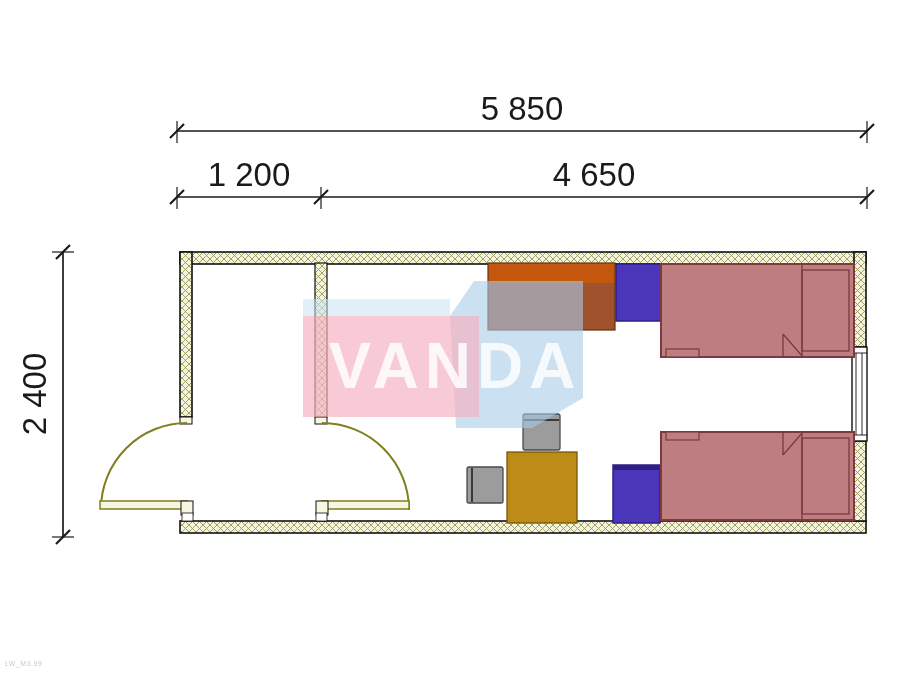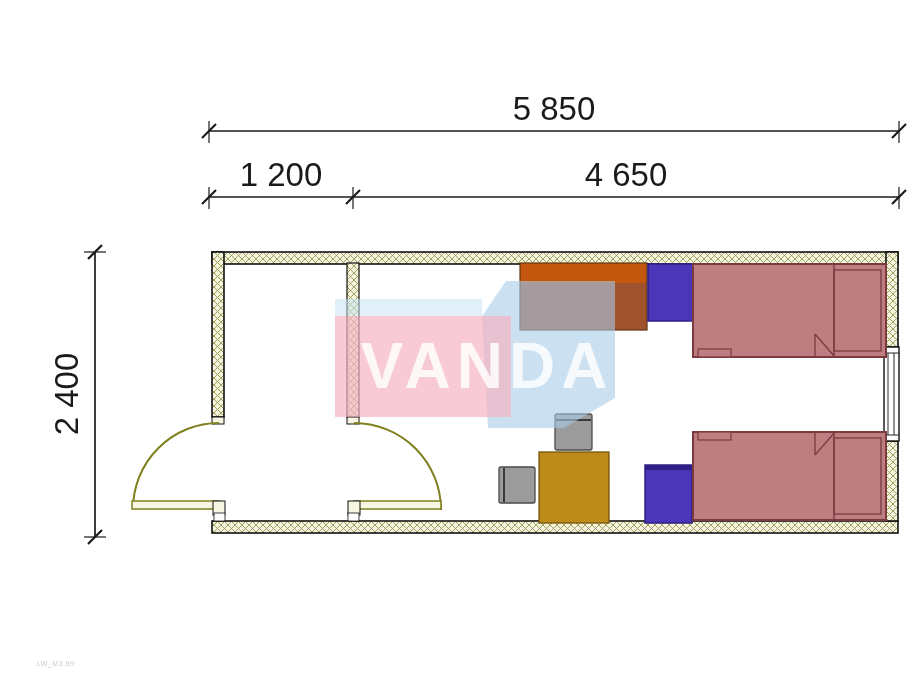--- a/index.html
+++ b/index.html
@@ -1,17 +1,17 @@
 <!DOCTYPE html>
 <html><head>
 <meta charset="utf-8">
 <style>
   html,body{margin:0;padding:0;background:#ffffff;}
   .canvas{position:relative;width:892px;height:700px;background:#fff;overflow:hidden;
-          font-family:"Liberation Sans", sans-serif;margin-left:32px;}
+          font-family:"Liberation Sans", sans-serif;}
   svg{display:block;}
   text{font-family:"Liberation Sans", sans-serif;}
   .dimtxt{font-size:33px;fill:#1a1a1a;}
   .wm-text{font-size:64px;font-weight:bold;fill:#ffffff;opacity:.85;letter-spacing:6px;}
   .code{font-size:7px;fill:#c9c9c9;letter-spacing:.5px;}
 </style>
 </head>
 <body>
 
 <div class="canvas">

